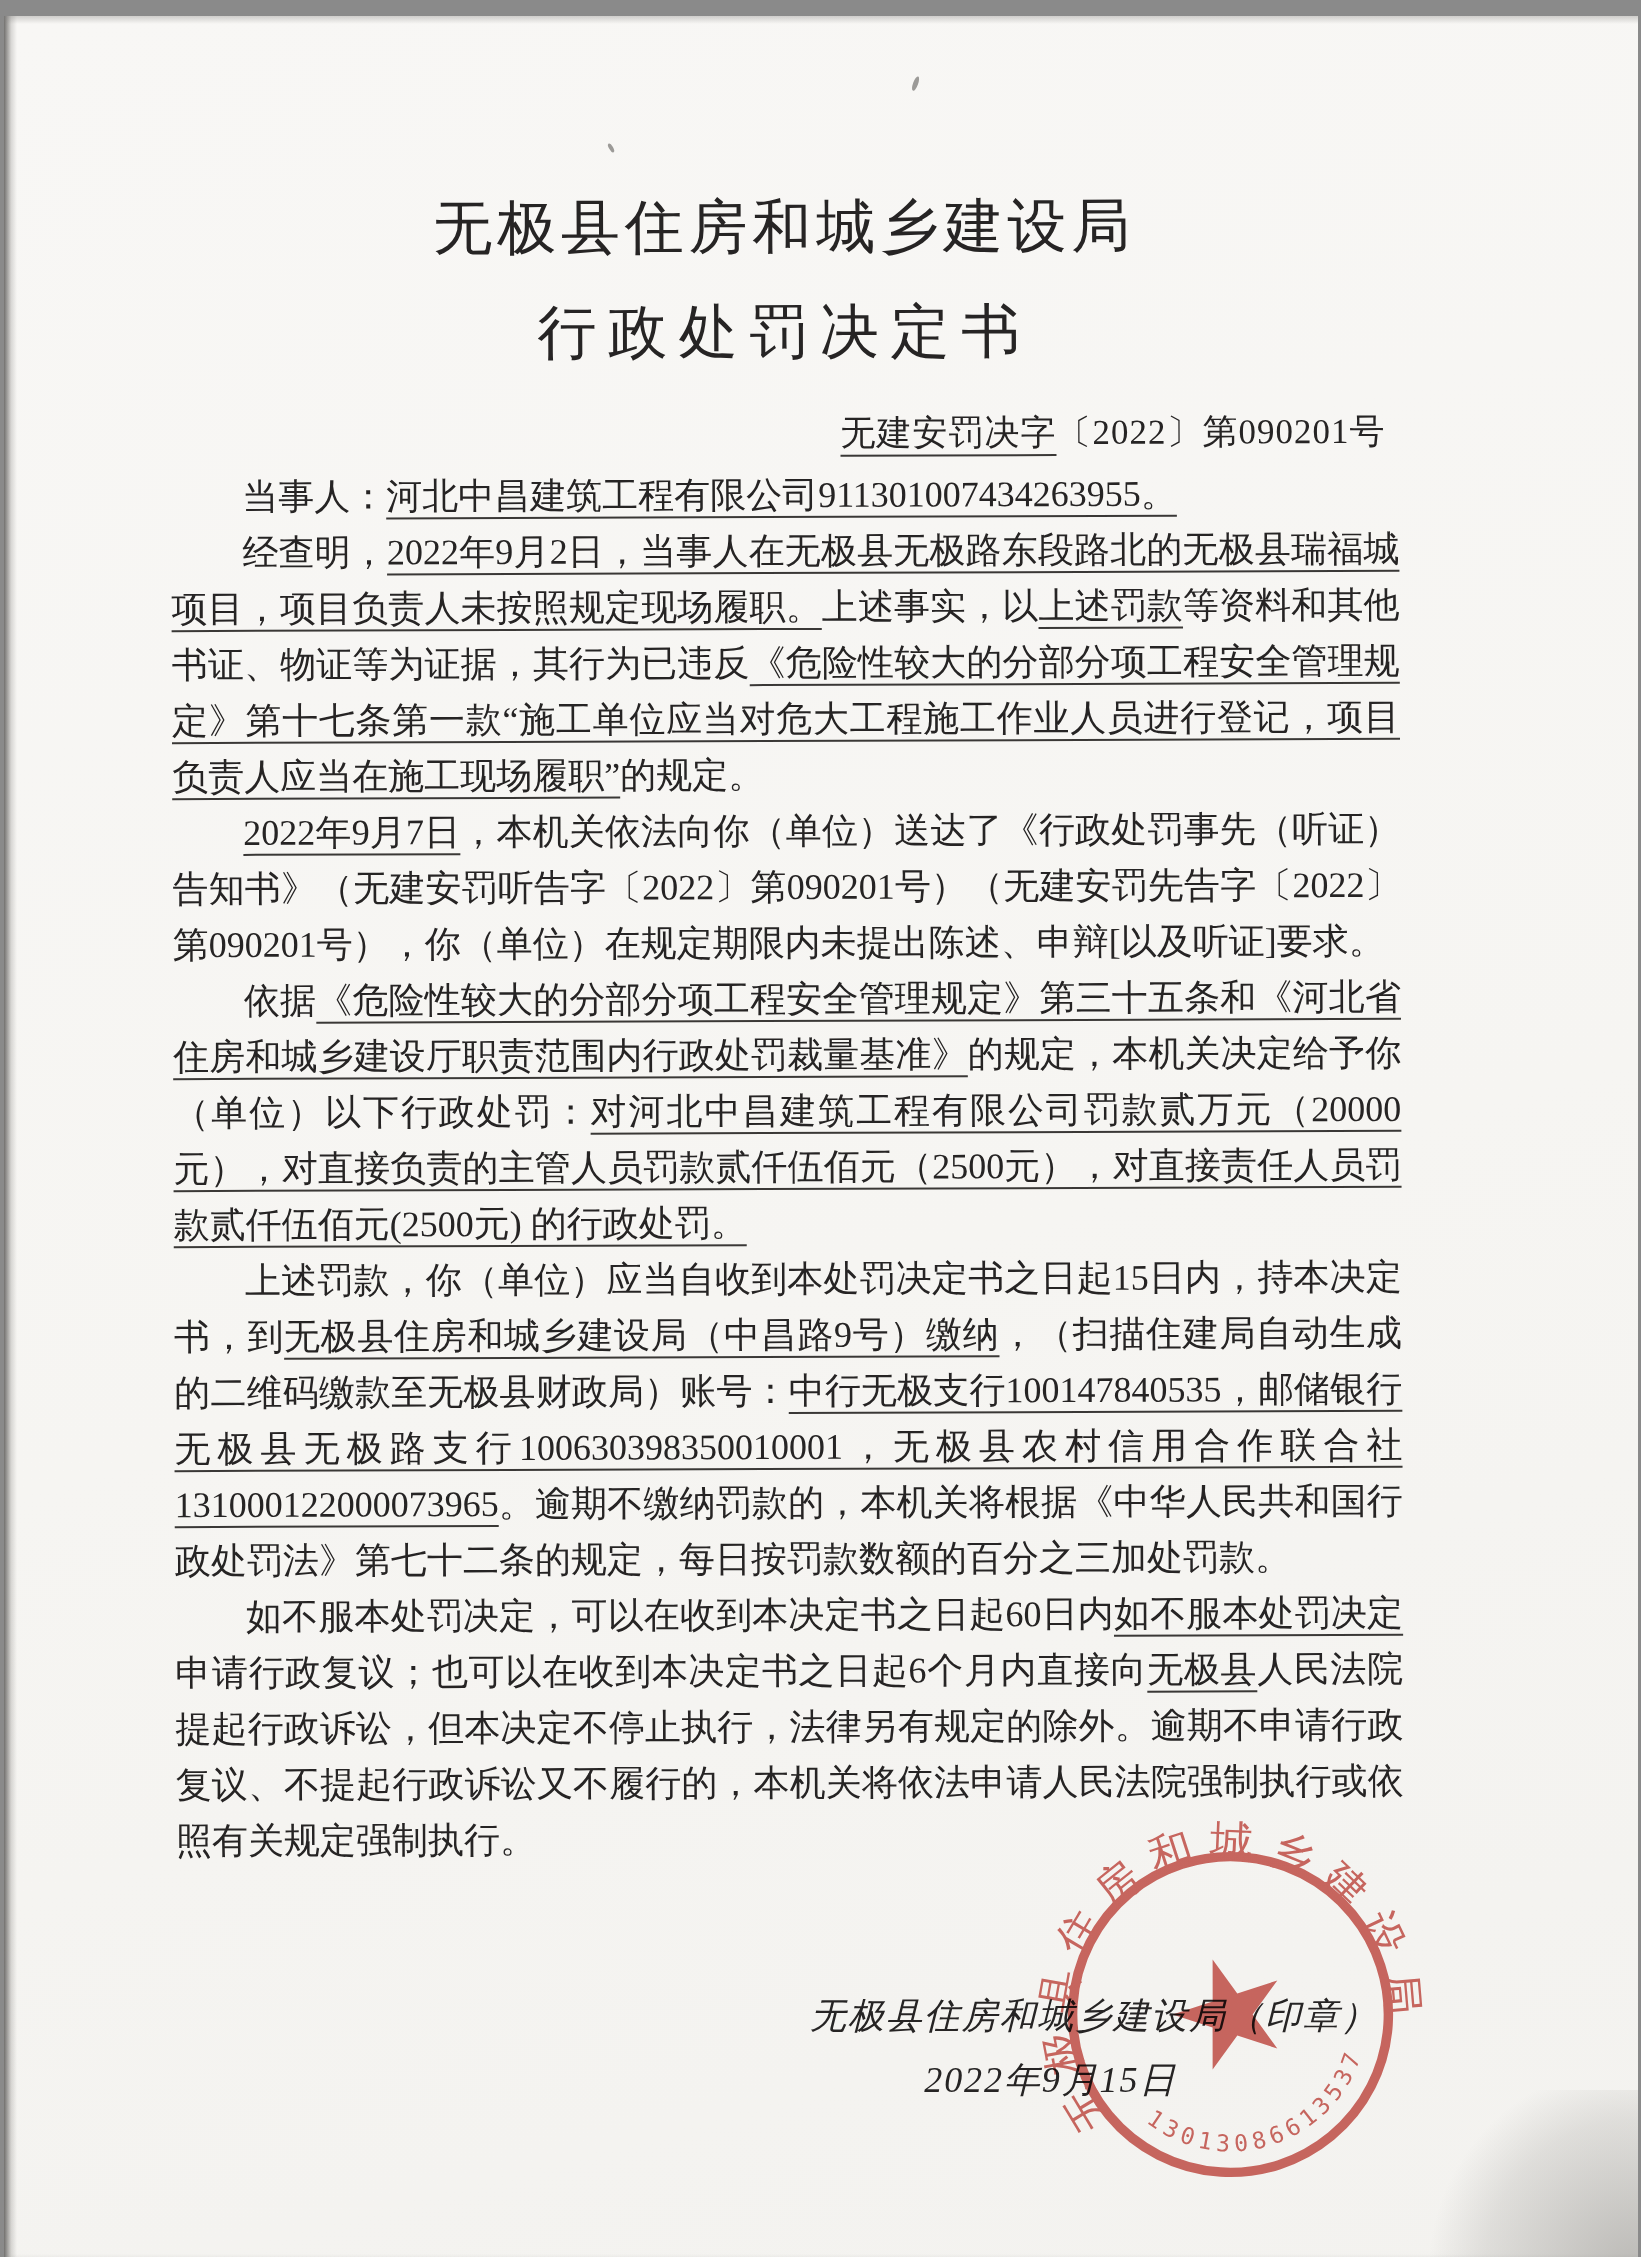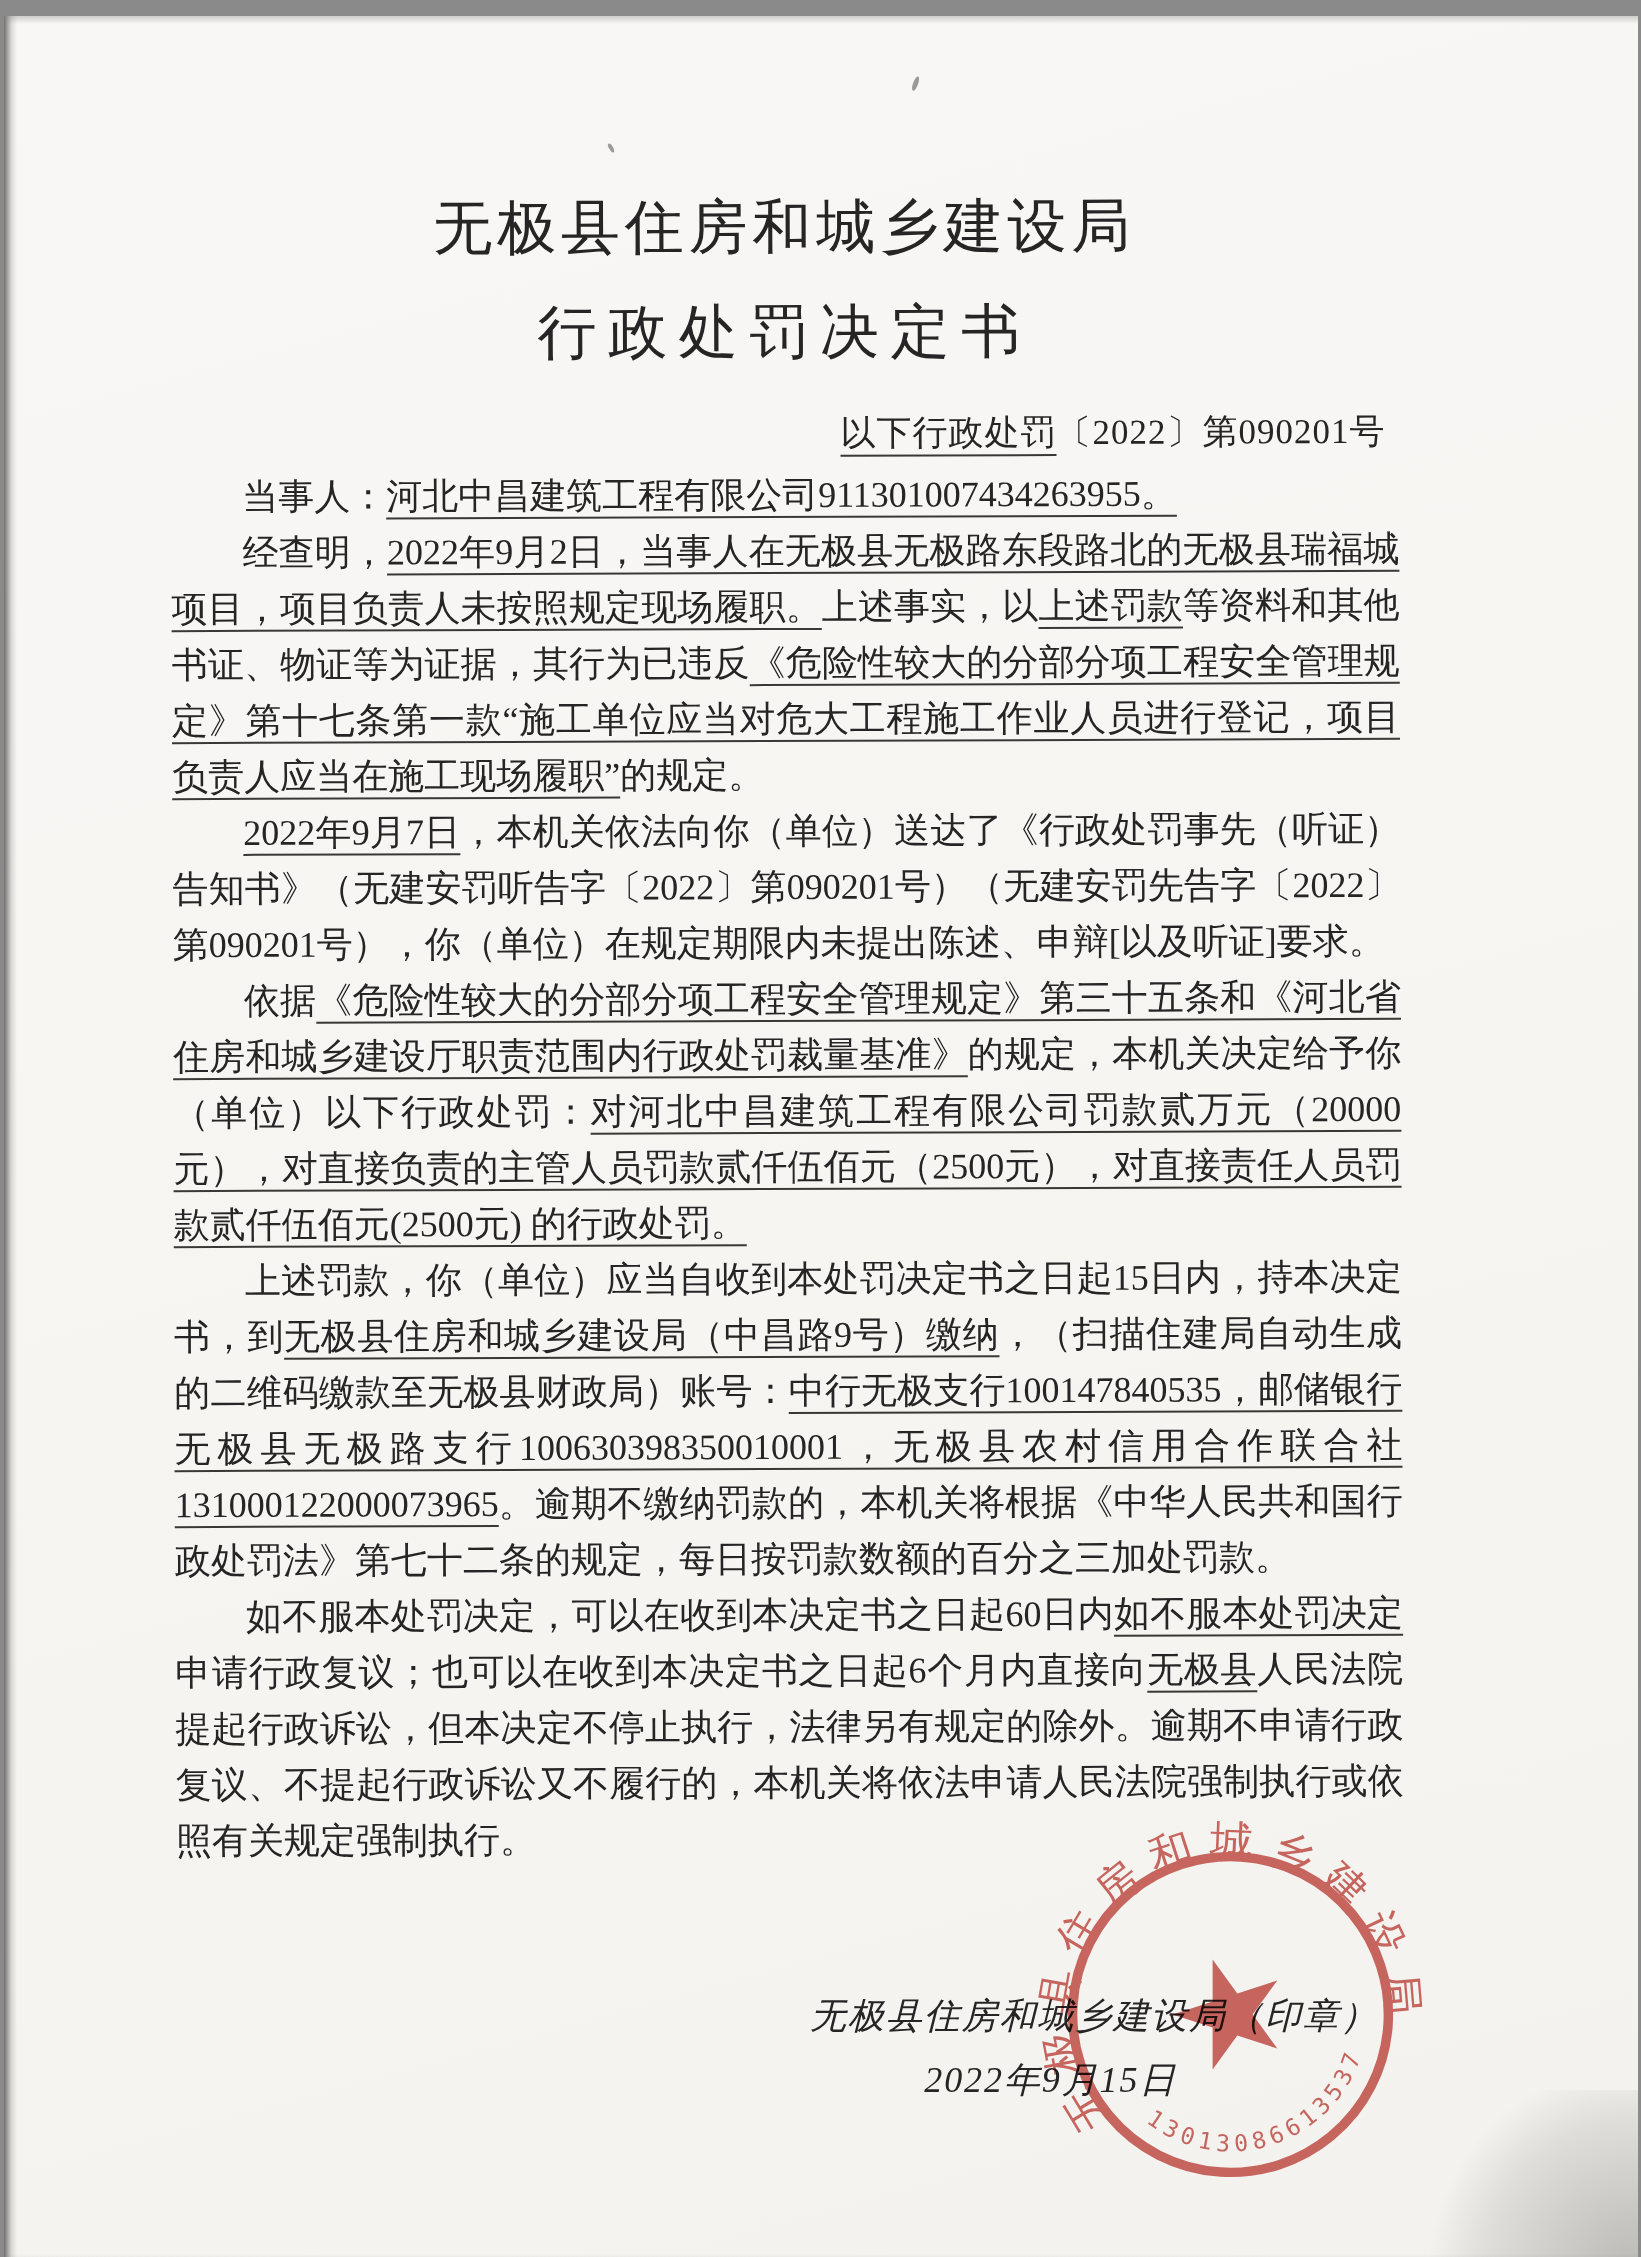--- a/index.html
+++ b/index.html
@@ -62,21 +62,21 @@
   <div class="scan-edge-top"></div>
   <div class="scan-edge-bottom"></div>
   <div class="scan-corner-br"></div>
   <div class="speck1"></div>
   <div class="speck2"></div>
 
   <div class="doc">
     <div class="title">无极县住房和城乡建设局</div>
     <div class="title title2">行政处罚决定书</div>
 
-    <div class="doc-number"><span class="u">以下行政处罚</span><span>〔2022〕第090201号</span></div>
+    <div class="doc-number"><span class="u">无建安罚决字</span><span>〔2022〕第090201号</span></div>
 
     <div class="body-text">
       <p class="para"><span>当事人：</span><span class="u">河北中昌建筑工程有限公司911301007434263955。</span></p>
       <p class="para"><span>经查明，</span><span class="u">2022年9月2日，当事人在无极县无极路东段路北的无极县瑞福城项目，项目负责人未按照规定现场履职。</span><span>上述事实，以</span><span class="u">上述罚款</span><span>等资料和其他书证、物证等为证据，其行为已违反</span><span class="u">《危险性较大的分部分项工程安全管理规定》第十七条第一款“施工单位应当对危大工程施工作业人员进行登记，项目负责人应当在施工现场履职”</span><span>的规定。</span></p>
       <p class="para"><span class="u">2022年9月7日</span><span>，本机关依法向你（单位）送达了《行政处罚事先（听证）告知书》（无建安罚听告字〔2022〕第090201号）（无建安罚先告字〔2022〕第090201号），你（单位）在规定期限内未提出陈述、申辩[以及听证]要求。</span></p>
       <p class="para"><span>依据</span><span class="u">《危险性较大的分部分项工程安全管理规定》第三十五条和《河北省住房和城乡建设厅职责范围内行政处罚裁量基准》</span><span>的规定，本机关决定给予你（单位）以下行政处罚：</span><span class="u">对河北中昌建筑工程有限公司罚款贰万元（20000元），对直接负责的主管人员罚款贰仟伍佰元（2500元），对直接责任人员罚款贰仟伍佰元(2500元) 的行政处罚。</span></p>
       <p class="para"><span>上述罚款，你（单位）应当自收到本处罚决定书之日起15日内，持本决定书，到</span><span class="u">无极县住房和城乡建设局（中昌路9号）缴纳</span><span>，（扫描住建局自动生成的二维码缴款至无极县财政局）账号：</span><span class="u">中行无极支行100147840535，邮储银行无极县无极路支行100630398350010001，无极县农村信用合作联合社131000122000073965</span><span>。逾期不缴纳罚款的，本机关将根据《中华人民共和国行政处罚法》第七十二条的规定，每日按罚款数额的百分之三加处罚款。</span></p>
       <p class="para"><span>如不服本处罚决定，可以在收到本决定书之日起60日内</span><span class="u">如不服本处罚决定</span><span>申请行政复议；也可以在收到本决定书之日起6个月内直接向</span><span class="u">无极县</span><span>人民法院提起行政诉讼，但本决定不停止执行，法律另有规定的除外。逾期不申请行政复议、不提起行政诉讼又不履行的，本机关将依法申请人民法院强制执行或依照有关规定强制执行。</span></p>
     </div>
   </div>

